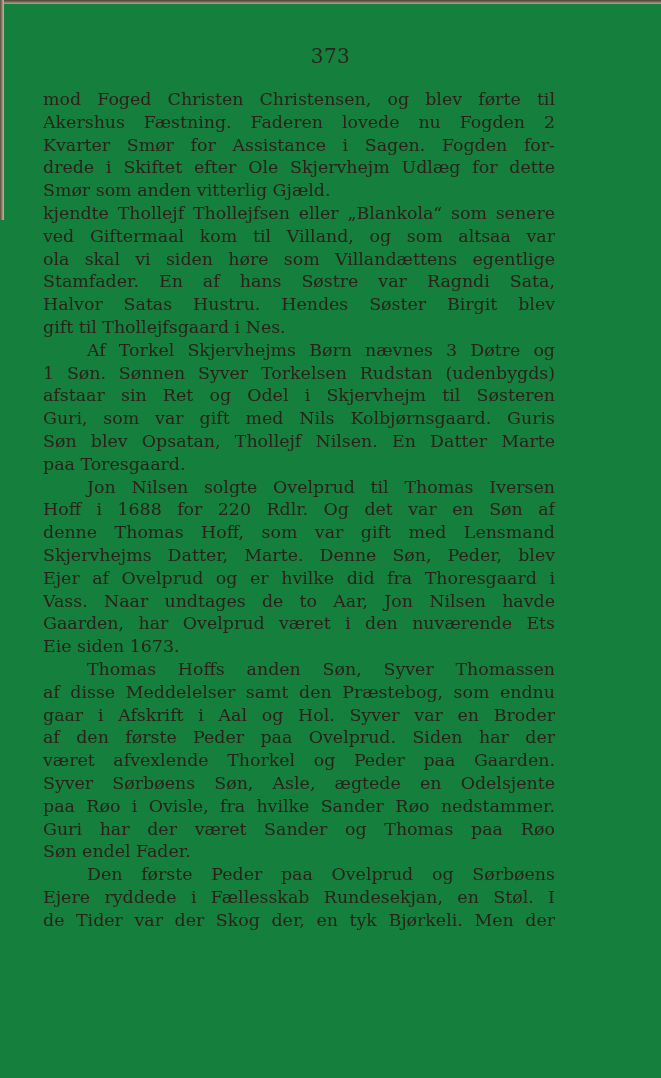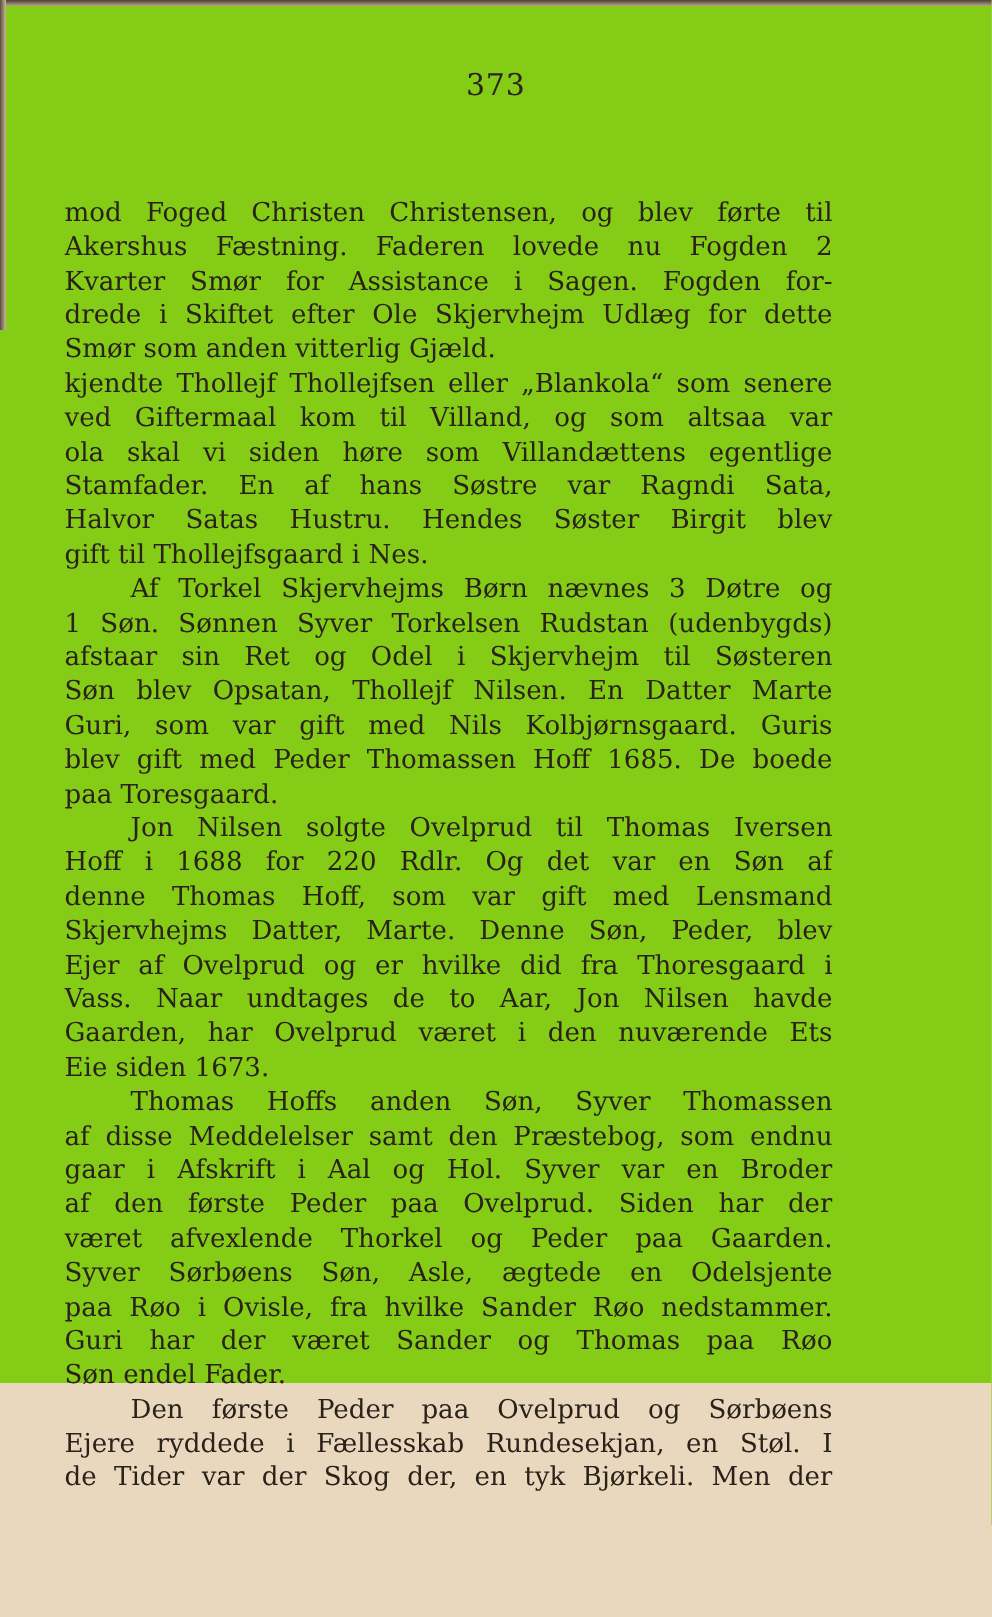--- a/index.html
+++ b/index.html
@@ -10,22 +10,22 @@
       width: 661px;
       height: 1078px;
       overflow: hidden;
       background: #e9d8be;
       position: relative;
     }
     .page {
       position: absolute;
       left: 0; top: 0;
       width: 661px;
-      height: 922px;
-      background: #84cc16;
+      height: 1078px;
+      background: #15803d;
       box-sizing: border-box;
     }
     .top-edge {
       position: absolute;
       left: 0; top: 0;
       width: 661px; height: 4px;
       background: linear-gradient(#4a4036, #b8a68a);
     }
     .left-edge {
       position: absolute;
@@ -46,21 +46,20 @@
     }
     .body-text {
       position: absolute;
       top: 88px;
       left: 43px;
       width: 512px;
       font-family: "DejaVu Serif", serif;
       font-size: 17.4px;
       line-height: 22.8px;
       color: #2a221a;
-      margin-top: 43px;
     }
     .line {
       display: block;
       white-space: nowrap;
       text-align: justify;
       text-align-last: justify;
       height: 22.8px;
       overflow: hidden;
     }
     .line.last {
@@ -87,23 +86,22 @@
       <span class="line last">Smør som anden vitterlig Gjæld.</span>
       <span class="line">kjendte Thollejf Thollejfsen eller „Blankola“ som senere</span>
       <span class="line">ved Giftermaal kom til Villand, og som altsaa var</span>
       <span class="line">ola skal vi siden høre som Villandættens egentlige</span>
       <span class="line">Stamfader. En af hans Søstre var Ragndi Sata,</span>
       <span class="line">Halvor Satas Hustru. Hendes Søster Birgit blev</span>
       <span class="line last">gift til Thollejfsgaard i Nes.</span>
       <span class="line indent">Af Torkel Skjervhejms Børn nævnes 3 Døtre og</span>
       <span class="line">1 Søn. Sønnen Syver Torkelsen Rudstan (udenbygds)</span>
       <span class="line">afstaar sin Ret og Odel i Skjervhejm til Søsteren</span>
+      <span class="line">Guri, som var gift med Nils Kolbjørnsgaard. Guris</span>
       <span class="line">Søn blev Opsatan, Thollejf Nilsen. En Datter Marte</span>
-      <span class="line">Guri, som var gift med Nils Kolbjørnsgaard. Guris</span>
-      <span class="line">blev gift med Peder Thomassen Hoff 1685. De boede</span>
       <span class="line last">paa Toresgaard.</span>
       <span class="line indent">Jon Nilsen solgte Ovelprud til Thomas Iversen</span>
       <span class="line">Hoff i 1688 for 220 Rdlr. Og det var en Søn af</span>
       <span class="line">denne Thomas Hoff, som var gift med Lensmand</span>
       <span class="line">Skjervhejms Datter, Marte. Denne Søn, Peder, blev</span>
       <span class="line">Ejer af Ovelprud og er hvilke did fra Thoresgaard i</span>
       <span class="line">Vass. Naar undtages de to Aar, Jon Nilsen havde</span>
       <span class="line">Gaarden, har Ovelprud været i den nuværende Ets</span>
       <span class="line last">Eie siden 1673.</span>
       <span class="line indent">Thomas Hoffs anden Søn, Syver Thomassen</span>

